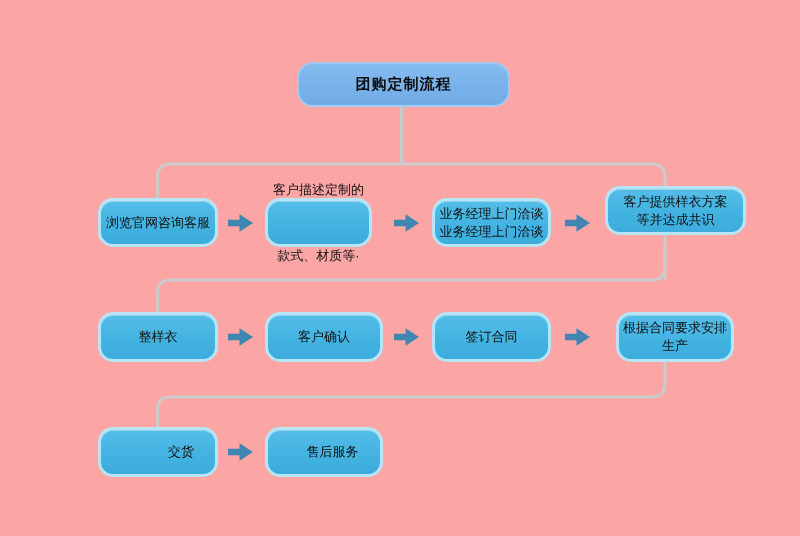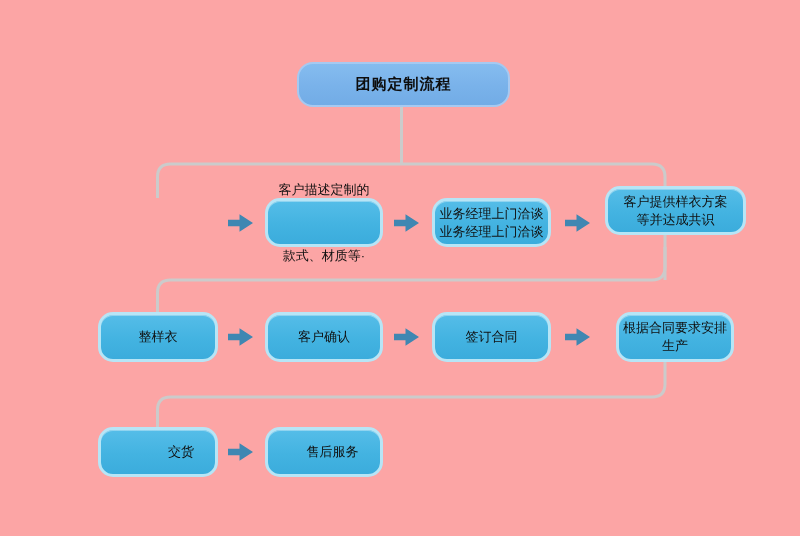--- a/index.html
+++ b/index.html
@@ -41,22 +41,25 @@
       <path d="M157.5 198 V177 Q157.5 164 170.5 164 H652 Q665 164 665 177 V280"></path>
       <path d="M665 247 V267 Q665 280 652 280 H170.5 Q157.5 280 157.5 293 V312"></path>
       <path d="M665 362 V384 Q665 397 652 397 H170.5 Q157.5 397 157.5 410 V427"></path>
     </g>
   </svg>
 
   <div class="box title-box" style="left:297px;top:62px;width:213px;height:45px;">
     <span>团购定制流程</span>
   </div>
 
+  <div class="box step" style="left:98px;top:198px;width:120px;height:49px;">
+    <span class="ln">浏览官网咨询客服</span>
+  </div>
   <div class="arrow" style="left:228px;top:213px;"></div>
-  <div class="box step" style="left:265px;top:198px;width:118px;height:49px;gap:48px;">
+  <div class="box step" style="left:265px;top:198px;width:107px;height:49px;gap:48px;">
     <span class="ln">客户描述定制的</span>
     <span class="ln">款式、材质等·</span>
   </div>
   <div class="arrow" style="left:394px;top:213px;"></div>
   <div class="box step" style="left:432px;top:198px;width:119px;height:49px;">
     <span class="ln">业务经理上门洽谈</span>
     <span class="ln">业务经理上门洽谈</span>
   </div>
   <div class="arrow" style="left:565px;top:213px;"></div>
   <div class="box step" style="left:605px;top:186px;width:141px;height:49px;">

